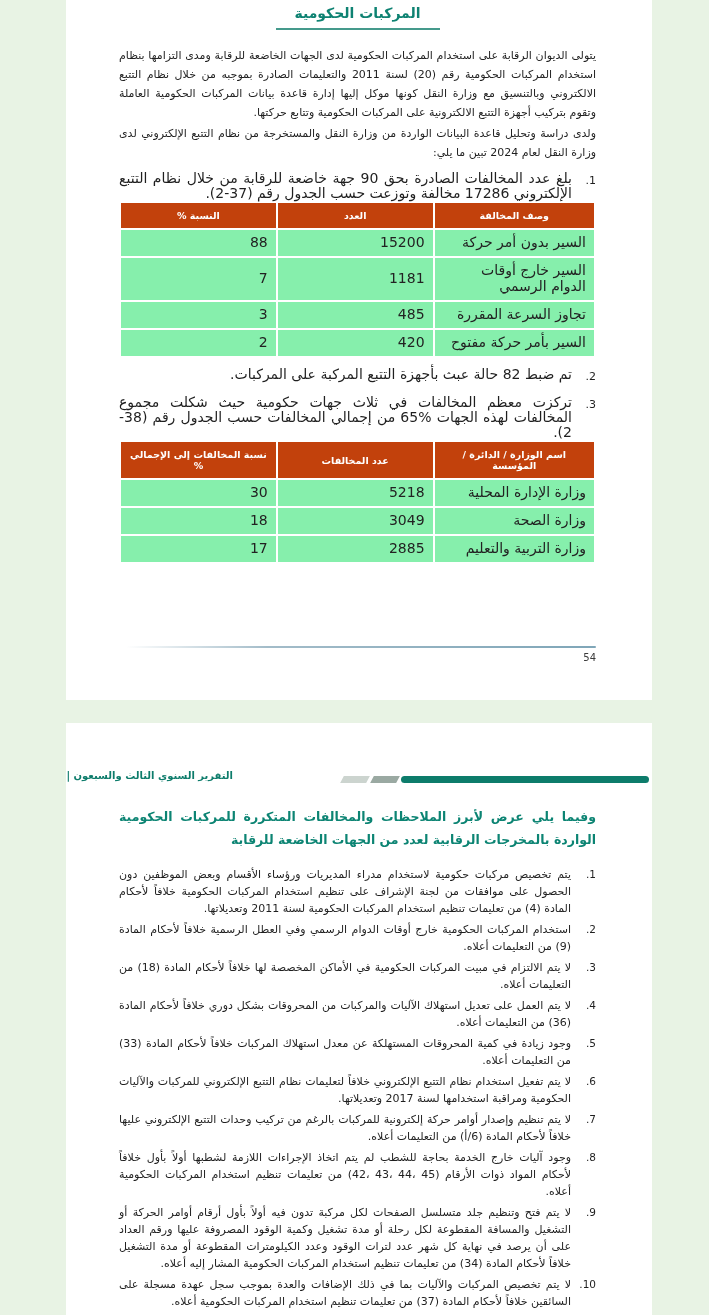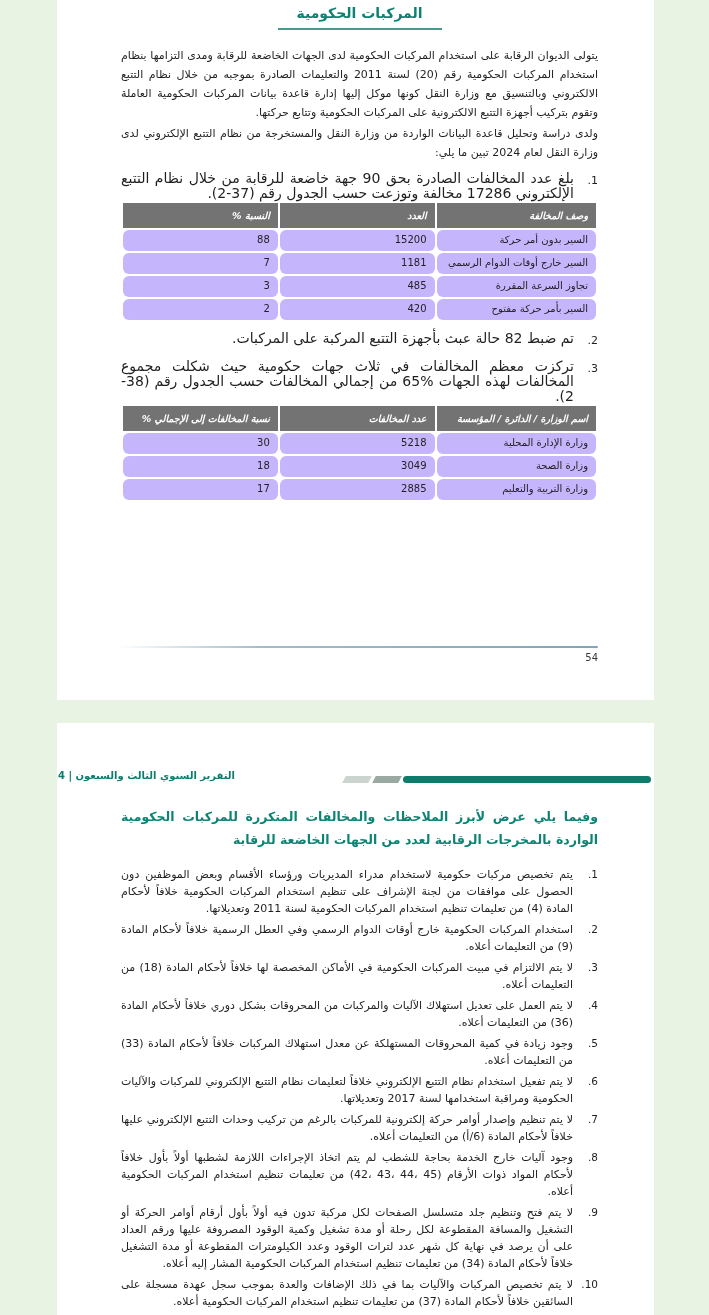--- a/index.html
+++ b/index.html
@@ -4,23 +4,22 @@
 <style>
   html,body{margin:0;padding:0;}
   body{
     width:709px;height:1315px;position:relative;
     background:#e8f3e4;
     font-family:"DejaVu Sans", sans-serif;
     direction:rtl;
     overflow:hidden;
   }
   .page{
-    position:absolute;left:57px;width:586px;background:#ffffff;
+    position:absolute;left:66px;width:586px;background:#ffffff;
     overflow:hidden;
-    padding-left:11px;
   }
   #page1{top:0;height:700px;}
   #page2{top:723px;height:592px;}
   .content{padding:0 56px 0 53px;}
 
   
   .doc-title{
     margin-top:5px;
     text-align:center;font-weight:bold;font-size:14px;color:#0e8272;
   }
@@ -40,26 +39,26 @@
 
   .table-caption{
     margin:12px 0 6px 0;text-align:center;
     font-size:9.5px;font-weight:bold;color:#3a3a3a;
   }
   table.data-table{
     width:100%;border-collapse:separate;border-spacing:2px;direction:rtl;
     table-layout:fixed;
   }
   table.data-table th{
-    background:#737373;color:#ffffff;font-size:9.5px;font-weight:bold;
-    padding:7px 8px;text-align:right;font-style:italic;
+    background:#c2410c;color:#ffffff;font-size:9.5px;font-weight:bold;
+    padding:7px 8px;
   }
   table.data-table td{
-    background:#c4b5fd;color:#222222;font-size:10px;
-    padding:4px 8px 6px 8px;text-align:right;border-radius:6px;
+    background:#86efac;color:#222222;font-size:14px;
+    padding:4px 8px 6px 8px;text-align:right;
   }
   .col-desc{width:34%;}.col-num{width:33%;}.col-pct{width:33%;}
 
   .footer-line{
     position:absolute;top:646px;left:60px;right:56px;height:2px;border-radius:1px;
     background:linear-gradient(90deg, rgba(150,184,198,0) 0%, #a3bcc9 30%, #7fa6b8 100%);
   }
   .page-num{
     position:absolute;top:652px;right:56px;font-size:10px;color:#3a3a3a;
   }

